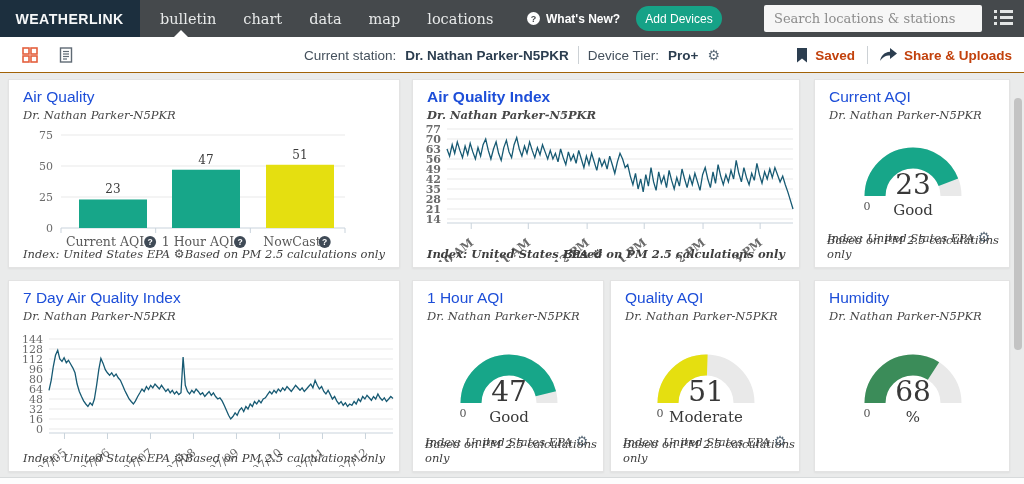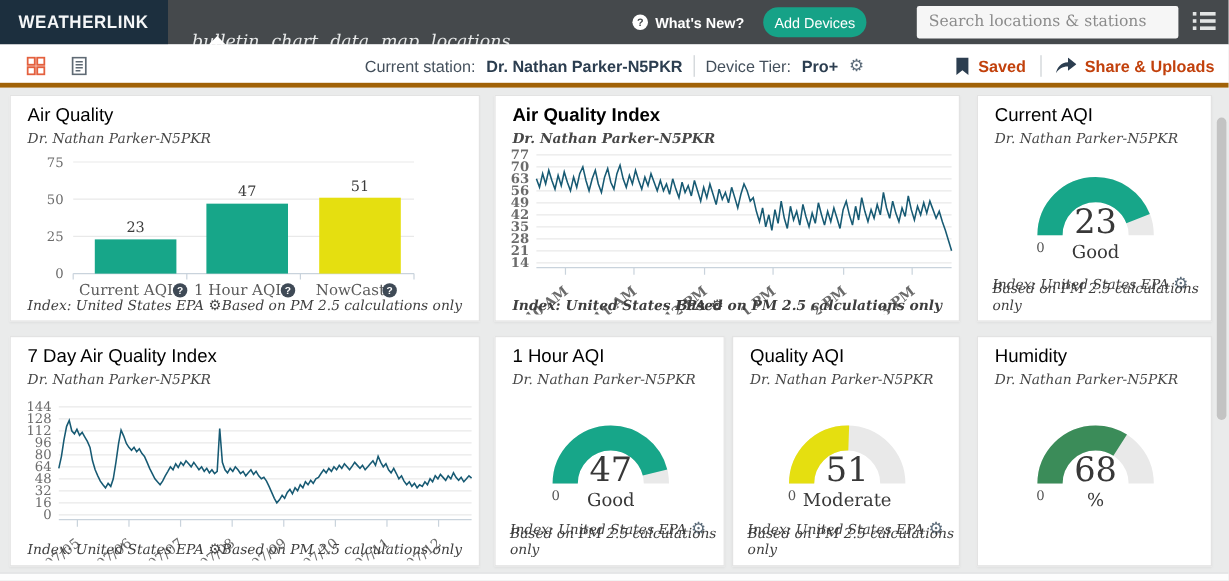--- a/index.html
+++ b/index.html
@@ -6,21 +6,21 @@
   html,body { width:1024px; height:484px; overflow:hidden; }
   body { font-family:"Liberation Sans", sans-serif; background:#eaebeb; }
   #app { position:relative; width:1024px; height:484px; background:#eaebeb; overflow:hidden; }
 
   
   .navbar { position:absolute; left:0; top:0; width:1024px; height:37px; background:#45494c; }
   .logo-block { position:absolute; left:0; top:0; width:140px; height:37px; background:#1c2f3e;
                 display:flex; align-items:center; justify-content:center; }
   .logo-text { color:#f5f7f8; font-weight:bold; font-size:15px; letter-spacing:.5px;
                transform:scaleX(.94); font-family:"Liberation Sans",sans-serif; }
-  .nav-tabs { position:absolute; left:160px; top:16px; height:37px; display:flex; gap:10px; align-items:center;font-style:italic; }
+  .nav-tabs { position:absolute; left:160px; top:0; height:37px; display:flex; gap:27px; align-items:center; }
   .nav-tab { font-family:"DejaVu Serif", serif; font-size:14.5px; color:#e8eaea; cursor:pointer; }
   .nav-notch { position:absolute; left:174px; bottom:0; width:0; height:0;
                border-left:7px solid transparent; border-right:7px solid transparent; border-bottom:7px solid #ffffff; }
   .whats-new { position:absolute; left:527px; top:0; height:37px; display:flex; align-items:center; gap:6px;
                color:#ffffff; font-size:12px; font-weight:bold; cursor:pointer; }
   .q-circle { width:13px; height:13px; border-radius:50%; background:#ffffff; color:#45494c;
               font-size:9px; font-weight:bold; display:flex; align-items:center; justify-content:center; }
   .add-btn { position:absolute; left:636px; top:6px; width:86px; height:25px; border-radius:13px;
              background:#16a287; color:#ffffff; font-size:12px; font-weight:normal; border:none;
              display:flex; align-items:center; justify-content:center; cursor:pointer; }
@@ -28,33 +28,33 @@
                 border:none; border-radius:2px; padding:0 10px; font-family:"DejaVu Serif", serif;
                 font-size:13px; color:#444; }
   .search-box::placeholder { color:#8b8b8b; }
   .menu-icon { position:absolute; left:994px; top:10px; width:20px; height:16px; cursor:pointer; }
   .menu-icon .row { display:flex; align-items:center; gap:3px; margin-bottom:3px; }
   .menu-icon .dot { width:3px; height:3px; background:#e3e5e5; }
   .menu-icon .bar { width:13px; height:2.5px; background:#e3e5e5; }
 
   
   .toolbar { position:absolute; left:0; top:37px; width:1024px; height:36px; background:#ffffff;
-             border-bottom:4px solid #a16207; }
+             border-bottom:1px solid #a16207; }
   .tb-icon { position:absolute; top:10px; width:16px; height:16px; cursor:pointer; }
   .tb-center { position:absolute; left:0; right:0; top:0; height:36px; display:flex;
                align-items:center; justify-content:center; gap:9px; font-size:13.5px; color:#44505c; }
   .tb-sep { width:1px; height:18px; background:#ccd1d5; }
   .bold-navy { font-weight:bold; color:#2c3e50; }
   .gear { color:#5b6b79; font-size:14px; font-family:"DejaVu Sans", sans-serif; cursor:pointer; }
   .tb-right { position:absolute; right:12px; top:0; height:36px; display:flex; align-items:center; gap:12px; }
   .tb-act { display:flex; align-items:center; gap:7px; font-size:13.5px; font-weight:bold; color:#c2410c; cursor:pointer; }
 
   
   .card { position:absolute; background:#ffffff; border:1px solid #e3e3e3; box-shadow:0 1px 2px rgba(0,0,0,.05); }
-  .card-title { position:absolute; left:14px; top:8px; font-size:15.5px; color:#000000; }
+  .card-title { position:absolute; left:14px; top:8px; font-size:15.5px; color:#1d4ed8; }
   .card-sub { position:absolute; left:14px; top:28px; font-family:"DejaVu Serif", serif;
               font-style:italic; font-size:11.5px; color:#474747; }
   .foot { position:absolute; bottom:6px; font-family:"DejaVu Serif", serif; font-style:italic;
           font-size:11.5px; color:#3e3e3e; }
   .foot .gear { font-style:normal; font-size:12px; color:#4a4a4a; }
   .foot-l { left:14px; } .foot-r { right:14px; }
   .gfoot1 { position:absolute; left:12px; bottom:22px; font-family:"DejaVu Serif", serif; font-style:italic; font-size:11.5px; color:#3e3e3e; }
   .gfoot2 { position:absolute; left:12px; bottom:6px;  font-family:"DejaVu Serif", serif; font-style:italic; font-size:11.5px; color:#3e3e3e; }
   .chart-svg { position:absolute; left:0; }
 

